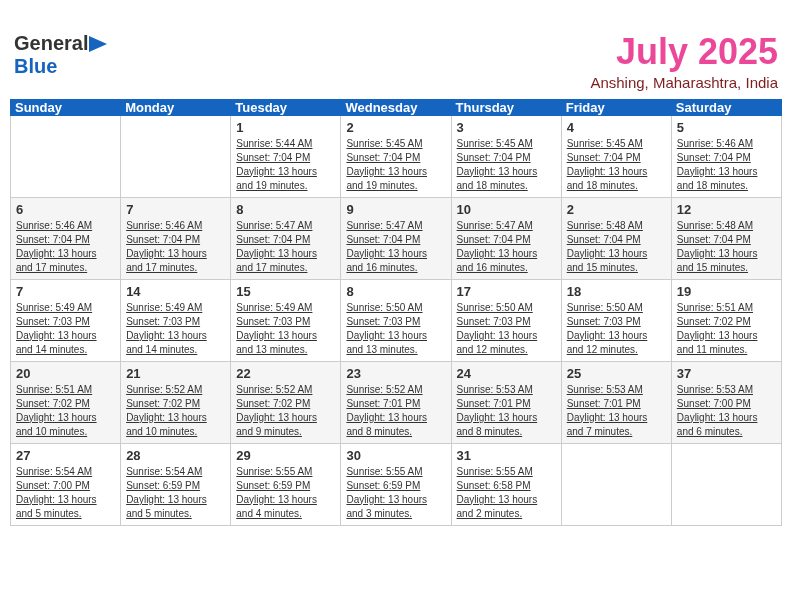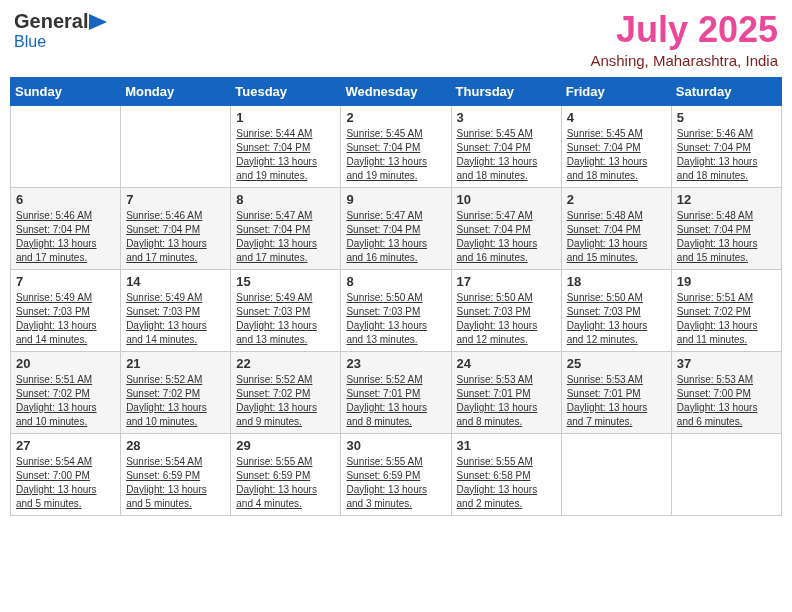--- a/index.html
+++ b/index.html
@@ -9,20 +9,21 @@
       width: 792px;
       min-height: 612px;
       padding: 10px;
     }
     .header {
       display: flex;
       justify-content: space-between;
       align-items: flex-start;
       margin-bottom: 8px;
       padding: 0 4px;
+      margin-top: 22px;
     }
     .logo {
       display: flex;
       flex-direction: column;
       align-items: flex-start;
     }
     .title-section {
       text-align: right;
     }
     .month-year {
@@ -39,21 +40,21 @@
     .calendar {
       width: 100%;
       border-collapse: collapse;
       border: 1px solid #ccc;
     }
     .calendar th {
       background-color: #1565c0;
       color: #fff;
       font-size: 13px;
       font-weight: bold;
-      padding: 6px 4px;
+      padding: 0 4px;
       text-align: left;
       border: 1px solid #1565c0;
       margin-top: 40px;
     }
     .calendar td {
       width: 14.28%;
       vertical-align: top;
       border: 1px solid #ccc;
       padding: 4px 5px;
       font-size: 10.5px;
@@ -82,22 +83,22 @@
     .logo-row {
       display: flex;
       align-items: center;
     }
     .logo-general {
       font-size: 20px;
       font-weight: bold;
       color: #333;
     }
     .logo-blue-text {
-      font-size: 16px;
-      font-weight: normal;
+      font-size: 20px;
+      font-weight: bold;
       color: #1565c0;
     }
   </style>
 </head>
 <body>
 
 <div class="header">
   <div class="logo">
     <div class="logo-row">
       <span class="logo-general">General</span>

